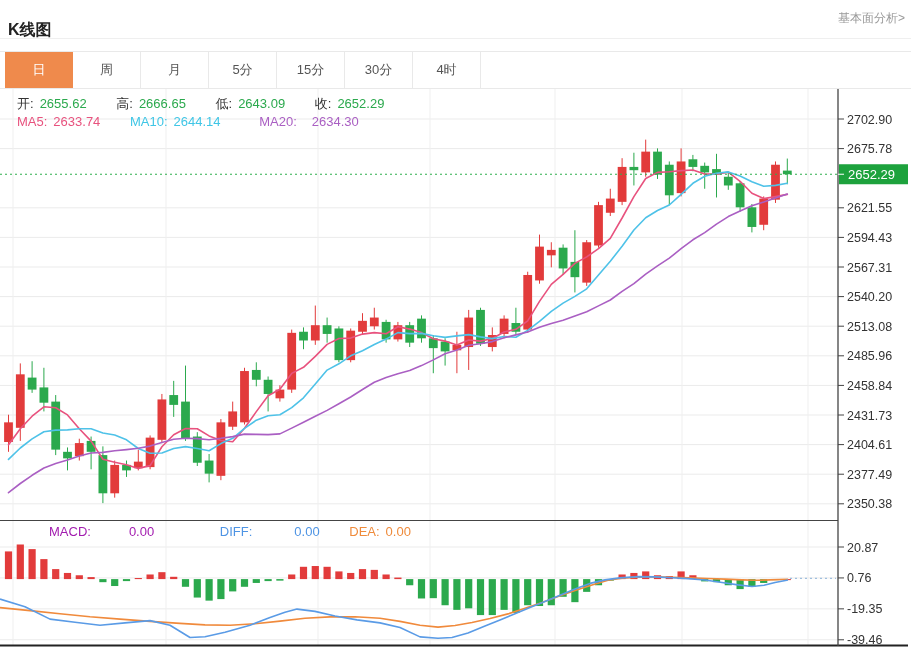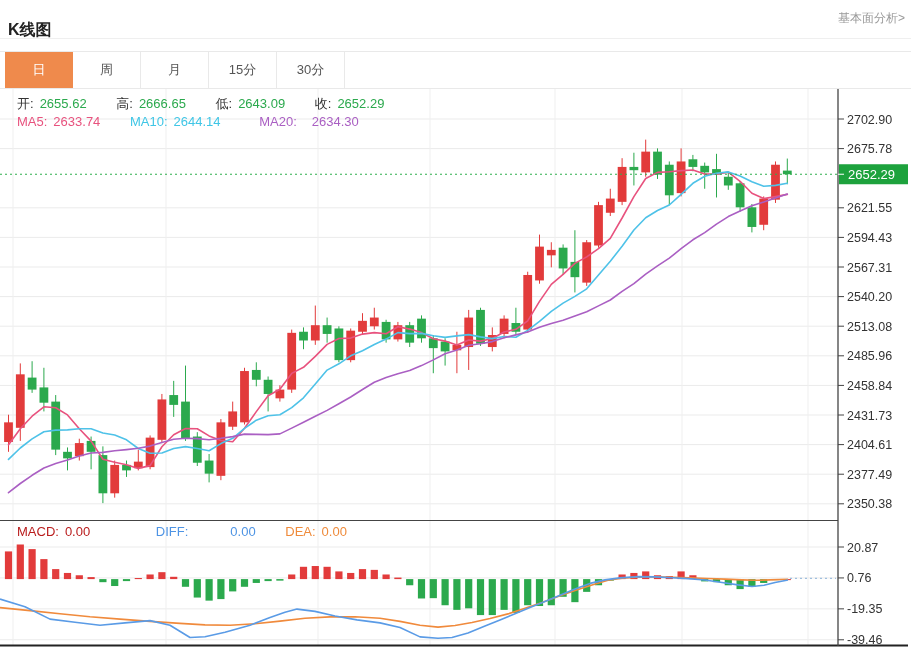--- a/index.html
+++ b/index.html
@@ -15,39 +15,41 @@
   .tabline-top{position:absolute;left:0;top:51px;width:911px;height:1px;background:#e9e9e9;}
   .tabline-bottom{position:absolute;left:0;top:88px;width:911px;height:1px;background:#e9e9e9;}
   #cv{position:absolute;left:0;top:0;}
   .overlay{position:absolute;font-size:13px;white-space:nowrap;}
   .overlay span{margin-right:6px;}
   .lbl{color:#333;}
   .val-green{color:#2BA94D;}
   .ma5{color:#E8527E;}
   .ma10{color:#3FC6E6;margin-top:42px;}
   .ma20{color:#AA5FC3;margin-left:9px;}
-  .macd-red{color:#b91c1c;}
+  .macd-red{color:#a21caf;margin-left:32px;}
   .macd-blue{color:#4E94E4;padding-left:36px;}
   .macd-orange{color:#EF8B3B;}
   .gap{display:inline-block;width:14px;}
 </style>
 </head>
 <body>
 
 <div class="page-title">K线图</div>
 <a class="more-link">基本面分析&gt;</a>
 <div class="title-rule"></div>
 
 <div class="tabline-top"></div>
 <div class="tabs" id="tabs">
     <div class="tab active">日</div>
     <div class="tab">周</div>
     <div class="tab">月</div>
+    <div class="tab">5分</div>
     <div class="tab">15分</div>
     <div class="tab">30分</div>
+    <div class="tab">4时</div>
   </div>
 <div class="tabline-bottom"></div>
 
 <svg id="cv" width="911" height="650" viewBox="0 0 911 650">
     <line x1="0" y1="119" x2="838" y2="119" stroke="#ebebeb" stroke-width="1"></line>
     <line x1="0" y1="148.603358674685" x2="838" y2="148.603358674685" stroke="#ebebeb" stroke-width="1"></line>
     <line x1="0" y1="207.79916033132864" x2="838" y2="207.79916033132864" stroke="#ebebeb" stroke-width="1"></line>
     <line x1="0" y1="237.40251900601413" x2="838" y2="237.40251900601413" stroke="#ebebeb" stroke-width="1"></line>
     <line x1="0" y1="267.00587768069914" x2="838" y2="267.00587768069914" stroke="#ebebeb" stroke-width="1"></line>
     <line x1="0" y1="296.5983206626578" x2="838" y2="296.5983206626578" stroke="#ebebeb" stroke-width="1"></line>

